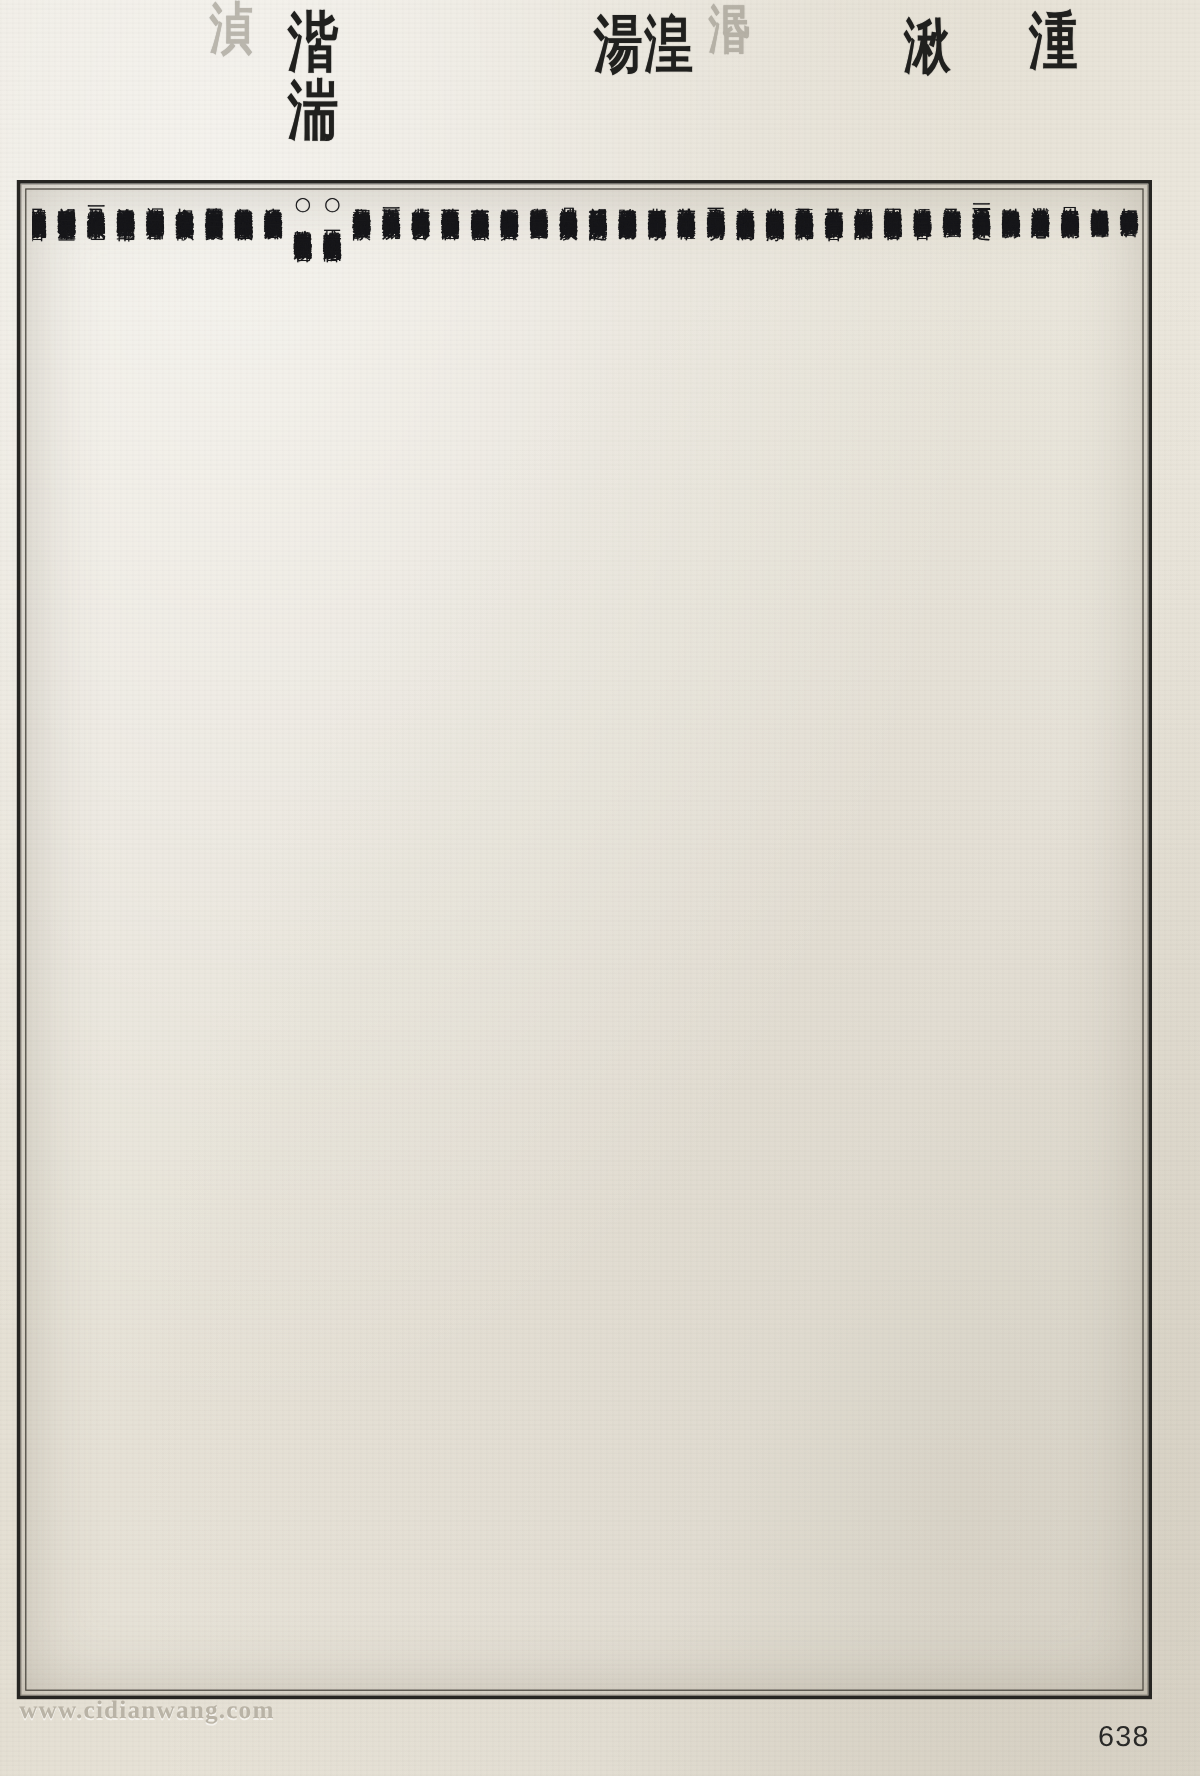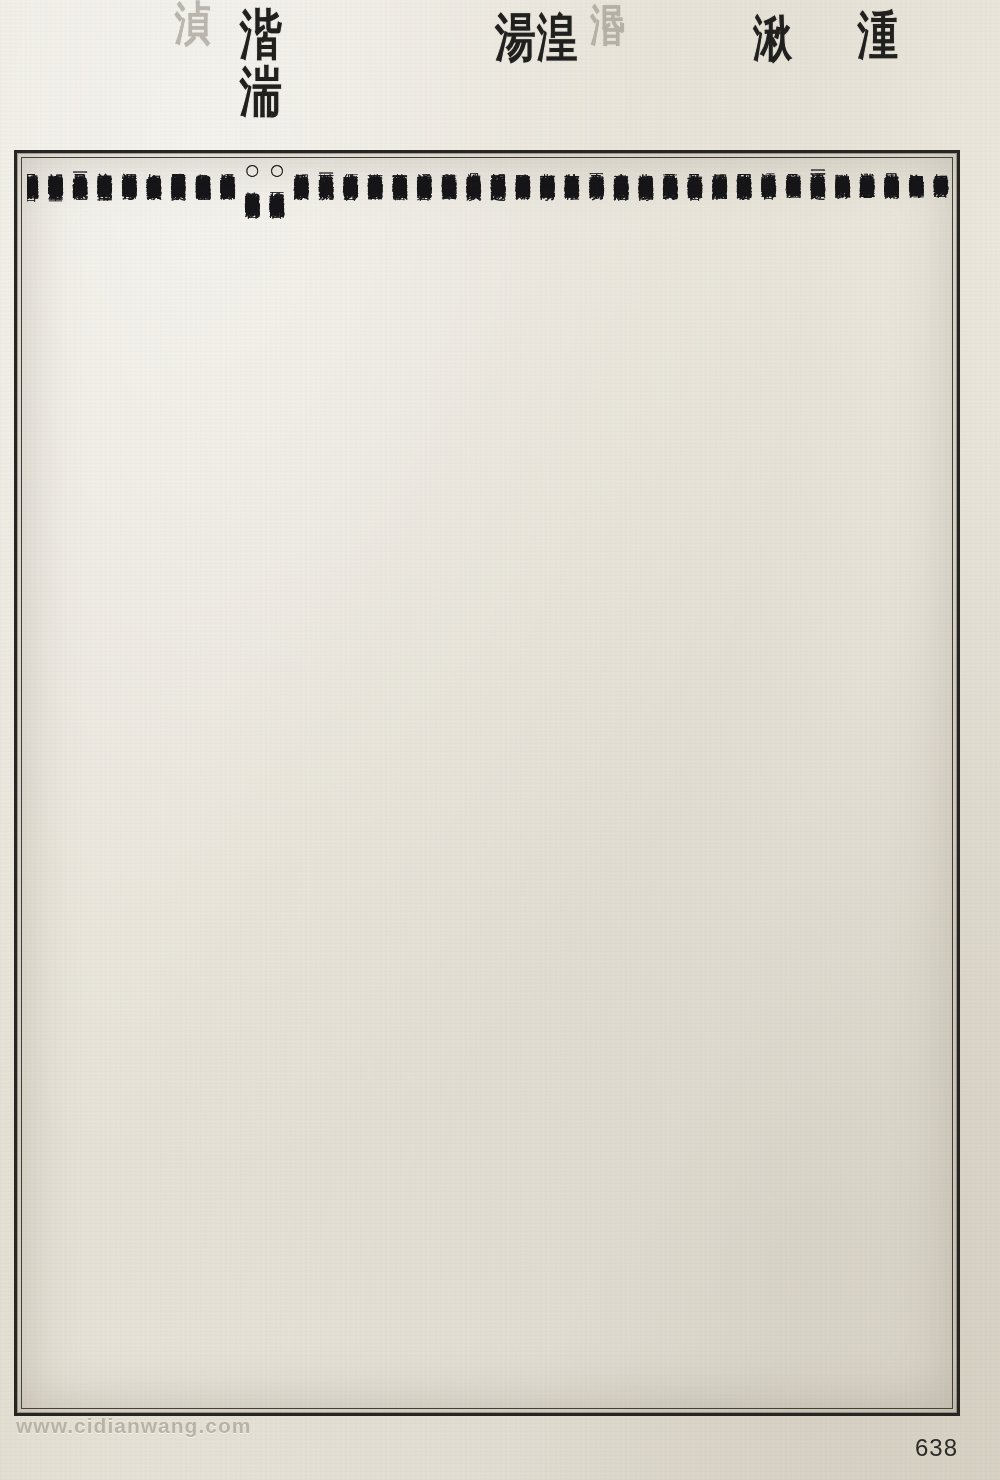--- a/index.html
+++ b/index.html
@@ -78,21 +78,21 @@
     color:#17171a;
     letter-spacing:.5px;
     white-space:normal;
     word-break:break-all;
     overflow:hidden;
     text-shadow:0 0 .6px rgba(0,0,0,.45);
   }
   
   .watermark{
     position:absolute;left:16px;bottom:42px;
-    font-family:Liberation Sans, sans-serif;
+    font-family:Liberation Serif, serif;
     font-size:21px;
     font-weight:bold;
     color:#b9b3a6;
     letter-spacing:1px;
     text-shadow:0 1px 0 rgba(255,255,255,.6);
   }
   .folio{
     position:absolute;right:42px;bottom:18px;
     font-family:"Liberation Sans",sans-serif;
     font-size:24px;

